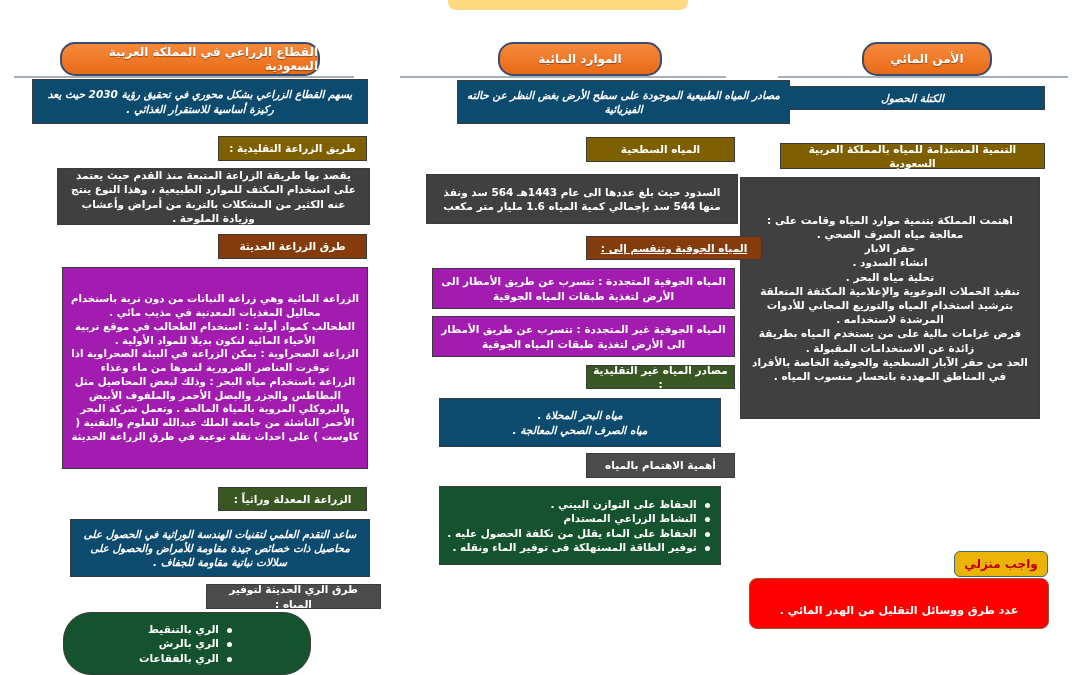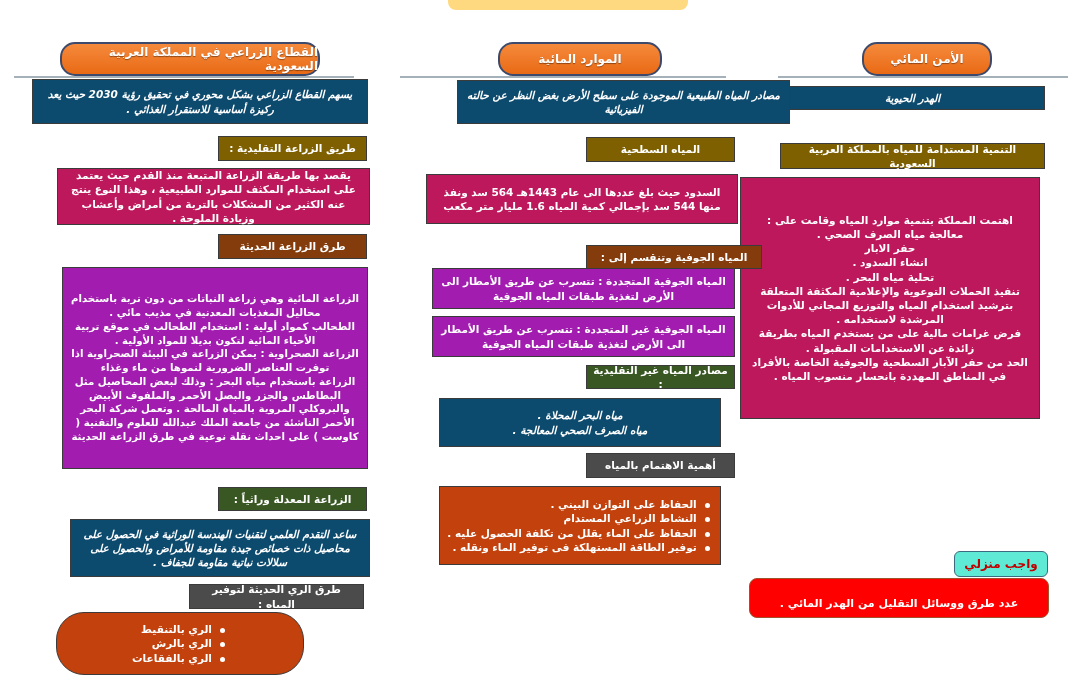--- a/index.html
+++ b/index.html
@@ -12,24 +12,24 @@
       position: absolute; box-sizing: border-box;
       color: #ffffff; font-weight: bold; text-align: center;
       direction: rtl; display: flex; align-items: center; justify-content: center;
       font-size: 10.5px; line-height: 1.35; padding: 2px 6px;
       border: 1px solid #3b3b3b;
     }
     .box.multi { white-space: pre-line; }
     .green { background: #0c4a6e; font-style: italic; }
     .dgreen { background: #385723; }
     .olive { background: #7f6000; }
-    .gold { background: #be185d; }
+    .gold { background: #404040; }
     .brown { background: #843c0c; }
     .rust { background: #a21caf; }
-    .navy { background: #c2410c; }
+    .navy { background: #14532d; }
     .gray { background: #4b4b4b; }
     .orange-head {
       position: absolute; box-sizing: border-box;
       background: linear-gradient(#f58a3c, #e96a15);
       border: 2px solid #3d4a6b; border-radius: 15px;
       color: #fff; font-weight: bold; font-size: 12px;
       display: flex; align-items: center; justify-content: center;
       direction: rtl; text-shadow: 0 1px 1px rgba(0,0,0,0.4);
     }
     .underline {
@@ -42,63 +42,63 @@
     ul.bullets {
       list-style: none; margin: 0; padding: 0; direction: rtl; text-align: right;
     }
     ul.bullets li { position: relative; padding-right: 16px; }
     ul.bullets li::before {
       content: ""; position: absolute; right: 3px; top: 6px;
       width: 5px; height: 5px; border-radius: 50%; background: #fff;
     }
     .homework-tag {
       position: absolute; left: 954px; top: 551px; width: 94px; height: 26px;
-      box-sizing: border-box; background: #5eead4; border: 1.5px solid #3d6a7f;
+      box-sizing: border-box; background: #eab308; border: 1.5px solid #3d6a7f;
       border-radius: 6px; color: #c00000; font-weight: bold; font-size: 12px;
       display: flex; align-items: center; justify-content: center; direction: rtl;
     }
     .homework-box {
-      position: absolute; left: 749px; top: 578px; width: 300px; height: 40px;
+      position: absolute; left: 749px; top: 578px; width: 300px; height: 51px;
       box-sizing: border-box; background: #ff0000; border: 1.5px solid #a0522d;
       border-radius: 8px; color: #fff; font-weight: bold; font-size: 11px;
-      direction: rtl; text-align: center; padding-top: 18px;
+      direction: rtl; text-align: center; padding-top: 25px;
     }
   </style>
 </head>
 <body>
 
 <div class="top-banner"></div>
 
 <div class="orange-head" style="left:862px; top:42px; width:130px; height:34px;">الأمن المائي</div>
 <div class="underline" style="left:778px; top:76px; width:290px;"></div>
 
 <div class="orange-head" style="left:498px; top:42px; width:164px; height:34px;">الموارد المائية</div>
 <div class="underline" style="left:400px; top:76px; width:326px;"></div>
 
 <div class="orange-head" style="left:60px; top:42px; width:260px; height:34px;">القطاع الزراعي في المملكة العربية السعودية</div>
 <div class="underline" style="left:14px; top:76px; width:340px;"></div>
 
-<div class="box green" style="left:780px; top:86px; width:265px; height:24px;">الهدر الحيوية</div>
+<div class="box green" style="left:780px; top:86px; width:265px; height:24px;">الكتلة الحصول</div>
 <div class="box olive" style="left:780px; top:143px; width:265px; height:26px;">التنمية المستدامة للمياه بالمملكة العربية السعودية</div>
 <div class="box gold multi" style="left:740px; top:177px; width:300px; height:242px; font-size:10.5px; padding:4px 6px;">اهتمت المملكة بتنمية موارد المياه وقامت على :
 معالجة مياه الصرف الصحي .
 حفر الابار
 انشاء السدود .
 تحلية مياه البحر .
 تنفيذ الحملات التوعوية والإعلامية المكثفة  المتعلقة بترشيد استخدام المياه والتوزيع المجاني للأدوات المرشدة لاستخدامه .
 فرض غرامات مالية على من يستخدم المياه بطريقة زائدة عن الاستخدامات المقبولة .
 الحد من حفر الآبار السطحية والجوفية الخاصة بالأفراد في المناطق المهددة بانحسار منسوب المياه .</div>
 
 <div class="homework-tag">واجب منزلي</div>
 <div class="homework-box">عدد طرق ووسائل التقليل من الهدر المائي .</div>
 
 <div class="box green" style="left:414px; top:80px; width:333px; height:44px;margin-left:43px;">مصادر المياه الطبيعية الموجودة على سطح الأرض بغض النظر عن حالته الفيزيائية</div>
 <div class="box olive" style="left:586px; top:137px; width:149px; height:25px;">المياه السطحية</div>
 <div class="box gold" style="left:426px; top:174px; width:312px; height:50px;">السدود حيث بلغ عددها الى عام 1443هـ 564 سد ونفذ منها 544 سد بإجمالي كمية المياه 1.6 مليار متر مكعب</div>
-<div class="box brown" style="left:586px; top:245px; width:176px; height:24px;">المياه الجوفية وتنقسم إلى :</div>
+<div class="box brown" style="left:586px; top:236px; width:176px; height:24px;text-decoration:underline;">المياه الجوفية وتنقسم إلى :</div>
 <div class="box rust" style="left:432px; top:268px; width:303px; height:41px;">المياه الجوفية المتجددة : تتسرب عن طريق الأمطار الى الأرض لتغذية طبقات المياه الجوفية</div>
 <div class="box rust" style="left:432px; top:316px; width:303px; height:41px;">المياه الجوفية غير المتجددة : تتسرب عن طريق الأمطار الى الأرض لتغذية طبقات المياه الجوفية</div>
 <div class="box dgreen" style="left:586px; top:365px; width:149px; height:24px;">مصادر المياه غير التقليدية :</div>
 <div class="box green multi" style="left:439px; top:398px; width:282px; height:49px;">مياه البحر المحلاة .
 مياه الصرف الصحي المعالجة .</div>
 <div class="box gray" style="left:586px; top:453px; width:149px; height:25px;">أهمية الاهتمام بالمياه</div>
 <div class="box navy" style="left:439px; top:486px; width:282px; height:79px; justify-content:center;">
   <ul class="bullets">
     <li>الحفاظ على التوازن البيني .</li>
     <li>النشاط الزراعي المستدام</li>
@@ -110,20 +110,20 @@
 <div class="box green" style="left:32px; top:79px; width:336px; height:45px;">يسهم القطاع الزراعي بشكل محوري في تحقيق رؤية 2030 حيث يعد ركيزة أساسية للاستقرار الغذائي .</div>
 <div class="box olive" style="left:218px; top:136px; width:149px; height:25px;">طريق الزراعة التقليدية :</div>
 <div class="box gold" style="left:57px; top:168px; width:313px; height:57px;">يقصد بها طريقة الزراعة المتبعة منذ القدم حيث يعتمد على استخدام المكثف للموارد الطبيعية ، وهذا النوع ينتج عنه الكثير من المشكلات بالتربة من أمراض وأعشاب وزيادة الملوحة .</div>
 <div class="box brown" style="left:218px; top:234px; width:149px; height:25px;">طرق الزراعة الحديثة</div>
 <div class="box rust multi" style="left:62px; top:267px; width:306px; height:202px; font-size:10.2px; padding:4px 6px;">الزراعة المائية وهي زراعة النباتات من دون تربة باستخدام محاليل المغذيات المعدنية في مذيب مائي .
 الطحالب كمواد أولية : استخدام الطحالب في موقع تربية الأحياء المائية لتكون بديلا للمواد الأولية .
 الزراعة الصحراوية : يمكن الزراعة في البيئة الصحراوية اذا توفرت العناصر الضرورية لنموها من ماء وغذاء
 الزراعة باستخدام مياه البحر : وذلك لبعض المحاصيل مثل البطاطس والجزر والبصل الأحمر والملفوف الأبيض والبروكلي المروية بالمياة المالحة . وتعمل شركة البحر الأحمر  الناشئة من جامعة الملك عبدالله للعلوم والتقنية ( كاوست )  على احداث نقلة نوعية في طرق الزراعة الحديثة</div>
 <div class="box dgreen" style="left:218px; top:487px; width:149px; height:24px;">الزراعة المعدلة وراثياً :</div>
 <div class="box green" style="left:70px; top:519px; width:300px; height:58px;">ساعد التقدم العلمي لتقنيات الهندسة الوراثية في الحصول على محاصيل ذات خصائص جيدة مقاومة للأمراض والحصول على سلالات نباتية مقاومة للجفاف .</div>
-<div class="box gray" style="left:189px; top:584px; width:175px; height:25px;">طرق الري الحديثة لتوفير المياه :</div>
-<div class="box navy" style="left:56px; top:612px; width:248px; height:63px;border-radius:28px;">
+<div class="box gray" style="left:206px; top:584px; width:175px; height:25px;">طرق الري الحديثة لتوفير المياه :</div>
+<div class="box navy" style="left:63px; top:612px; width:248px; height:63px;border-radius:28px;">
   <ul class="bullets">
     <li>الري بالتنقيط</li>
     <li>الري بالرش</li>
     <li>الري بالفقاعات</li>
   </ul>
 </div>
 
 </body></html>

